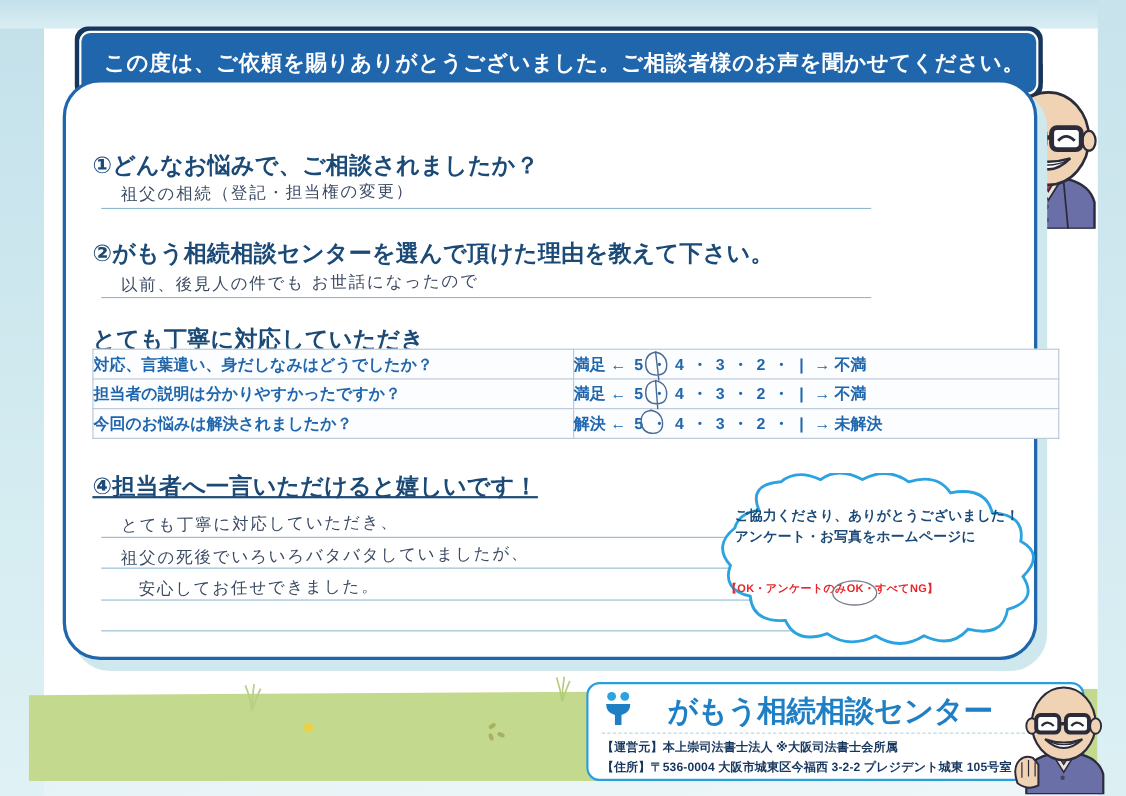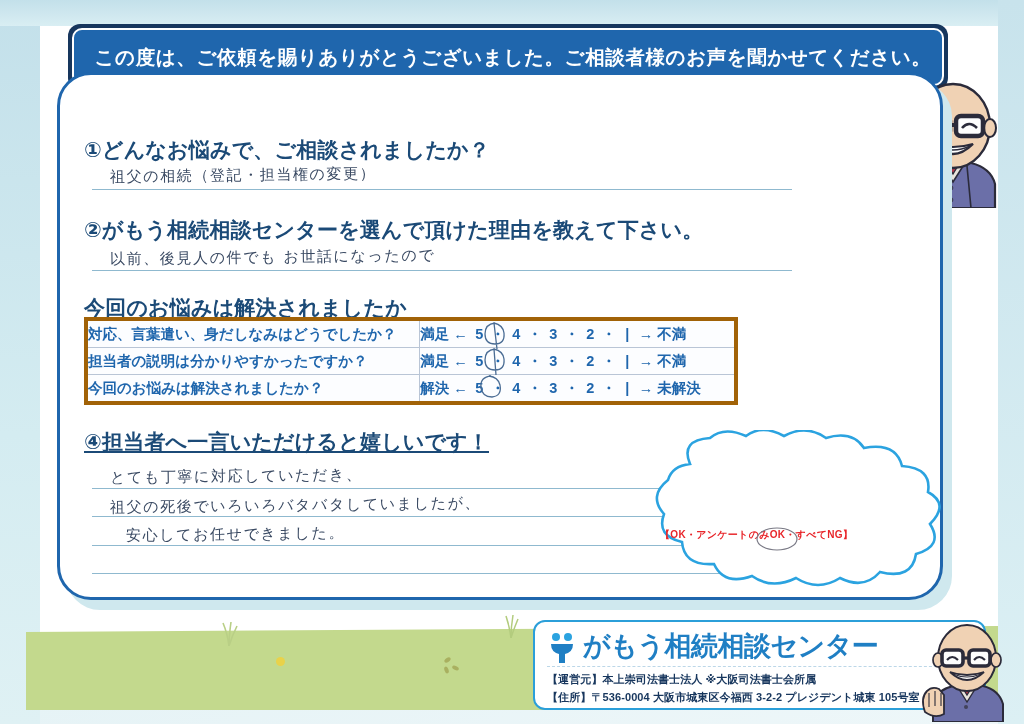--- a/index.html
+++ b/index.html
@@ -91,23 +91,23 @@
   }
   .hand{
     position:absolute;color:#3a4a63;font-size:15px;
     font-family:"DejaVu Sans",sans-serif;
     white-space:nowrap;letter-spacing:1.6px;
     transform:rotate(-0.7deg);
   }
 
   
   .rtable{
-    position:absolute;left:84px;top:317px;width:654px;
+    position:absolute;left:84px;top:317px;width:879px;
     border-collapse:collapse;
-    border:4px solid #a16207;
+    border:1px solid #a16207;
     background:#fcfdff;
   }
   .rtable td{
     border:1px solid #b9c5d6;
     color:#1f66ad;font-weight:bold;font-size:14.5px;
     padding:0;height:26px;vertical-align:middle;
   }
   .rt-q{width:378px;padding-left:10px;white-space:nowrap;}
   .rt-s{width:382px;padding-left:12px;white-space:nowrap;position:relative;}
   .scale-end{font-weight:bold;}
@@ -134,21 +134,21 @@
   .choice-circle{
     position:absolute;left:755px;top:526px;width:44px;height:26px;
   }
 
   
   .footer-box{
     position:absolute;left:533px;top:620px;width:453px;height:90px;
     background:#ffffff;border:2.5px solid #2b9fd9;border-radius:12px;
     box-sizing:border-box;overflow:hidden;
   }
-  .logo-row{position:absolute;left:12px;top:6px;display:flex;align-items:flex-end;}
+  .logo-row{position:absolute;left:12px;top:6px;display:flex;align-items:flex-start;gap:24px;}
   .logo-mark{width:30px;height:32px;margin-right:6px;}
   .logo-text{
     color:#1f7fc4;font-size:27px;font-weight:bold;letter-spacing:-0.5px;
     white-space:nowrap;
   }
   .logo-divider{
     position:absolute;left:12px;top:44px;width:400px;height:0;
     border-top:1.5px dashed #bcd7e8;
   }
   .foot-line{
@@ -233,21 +233,21 @@
 <div class="card"></div>
 
 <div class="q-label" style="left:84px;top:136px;">①どんなお悩みで、ご相談されましたか？</div>
 <div class="ruled" style="left:92px;top:189px;width:700px;"></div>
 <div class="hand" style="left:110px;top:166px;">祖父の相続（登記・担当権の変更）</div>
 
 <div class="q-label" style="left:84px;top:216px;">②がもう相続相談センターを選んで頂けた理由を教えて下さい。</div>
 <div class="ruled" style="left:92px;top:270px;width:700px;"></div>
 <div class="hand" style="left:110px;top:248px;">以前、後見人の件でも お世話になったので</div>
 
-<div class="q-label" style="left:84px;top:294px;">今回のお悩みは解決されましたか</div>
+<div class="q-label" style="left:84px;top:294px;">とても丁寧に対応していただき</div>
 
 <table class="rtable">
   <tbody>
       <tr>
     <td class="rt-q">対応、言葉遣い、身だしなみはどうでしたか？</td>
     <td class="rt-s">
       <span class="scale-end">満足</span><span class="arrow">←</span><span class="scale-num">5</span><span class="scale-dot">・</span><span class="scale-num">4</span><span class="scale-dot">・</span><span class="scale-num">3</span><span class="scale-dot">・</span><span class="scale-num">2</span><span class="scale-dot">・</span><span class="scale-num">|</span><span class="arrow">→</span><span class="scale-end">不満</span>
       <span class="circle-mark">
         <svg width="26" height="30" viewBox="0 0 26 30">
           <path d="M13 3 Q3 4,3 14 Q3 24,13 24 Q23 24,22 13 Q21 5,12 3 L15 29" stroke="#4a6c94" stroke-width="1.3" fill="none"></path>
@@ -299,20 +299,22 @@
              Q268 12,274 36 Q304 38,300 62
              Q322 74,302 94 Q316 116,288 124
              Q284 150,252 142 Q236 160,212 148
              Q190 162,168 148 Q144 160,124 146
              Q96 156,86 134 Q56 136,54 112
              Q28 106,36 84 Q20 66,40 50
              Q44 36,62 34 Z" fill="#ffffff" stroke="#2ba3e0" stroke-width="2.6"></path>
   </svg>
 </div>
 <div class="cloud-text">
+  <div>ご協力くださり、ありがとうございました！</div>
+  <div>アンケート・お写真をホームページに</div>
 </div>
 <div class="cloud-choice">【OK・アンケートのみOK・すべてNG】</div>
 <div class="choice-circle">
   <svg width="44" height="26" viewBox="0 0 44 26">
     <ellipse cx="22" cy="13" rx="20" ry="11" fill="none" stroke="#7a7a86" stroke-width="1.2"></ellipse>
   </svg>
 </div>
 
 <div class="footer-box">
   <div class="logo-row">

